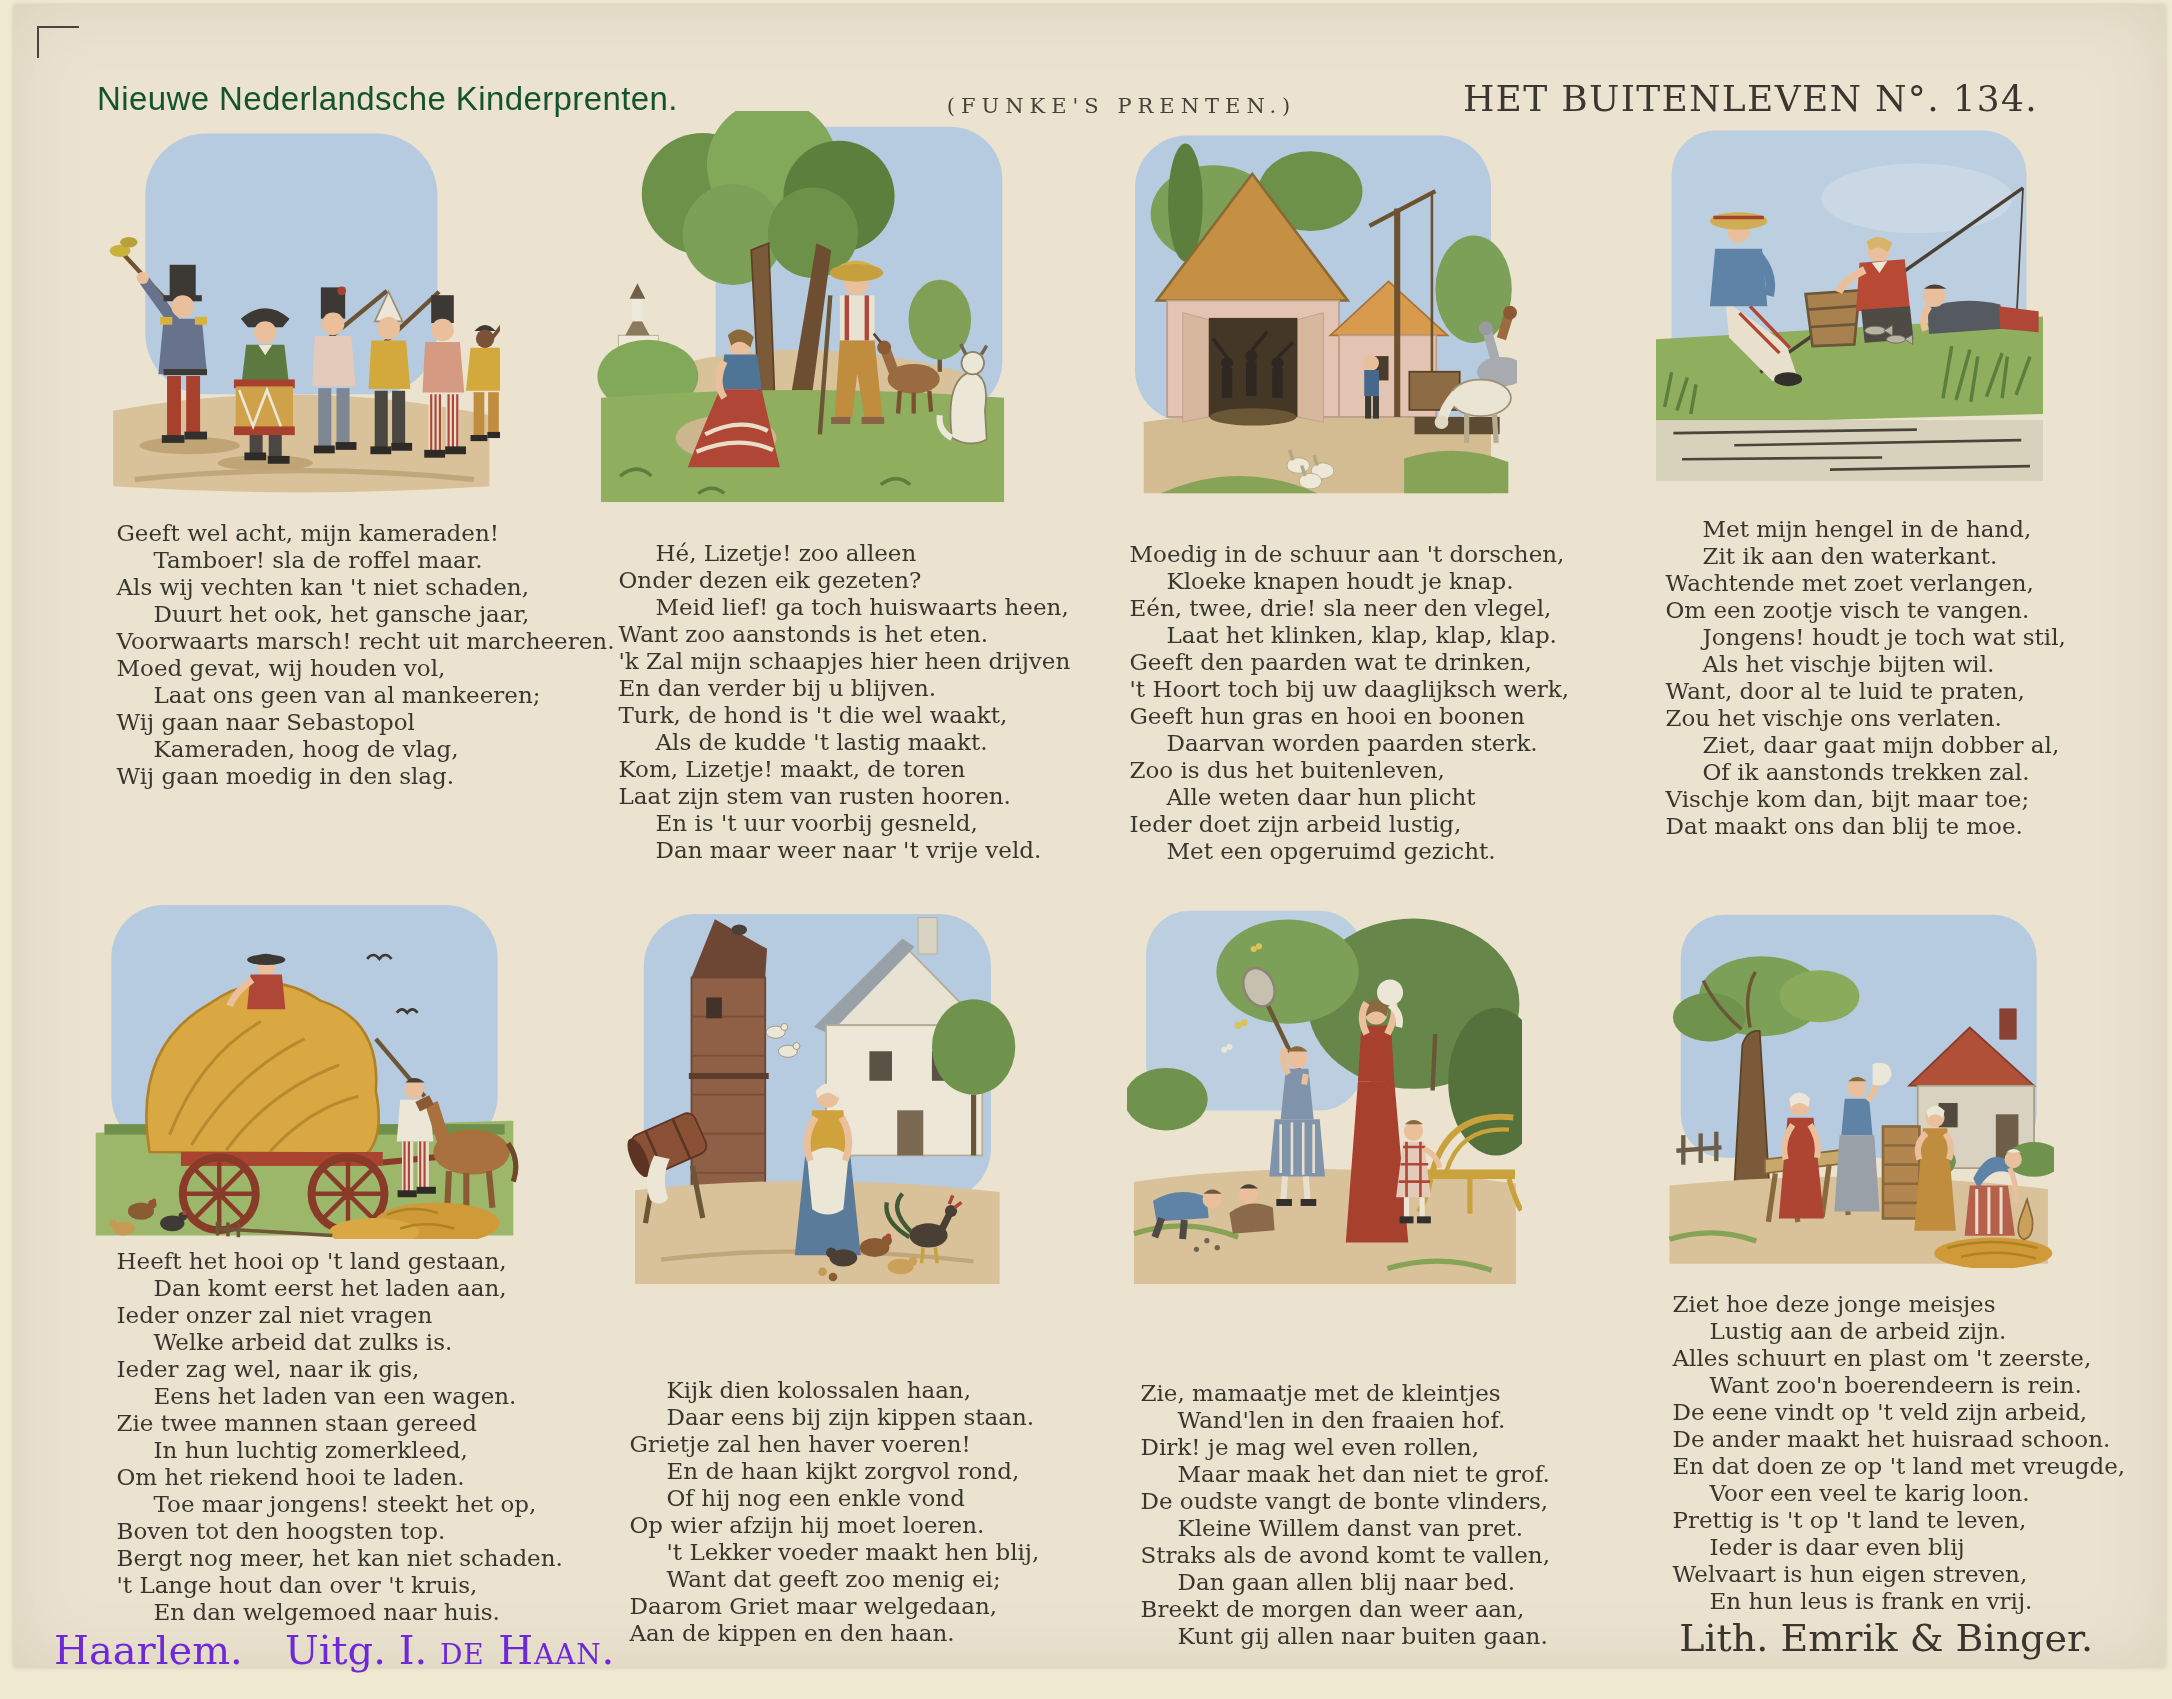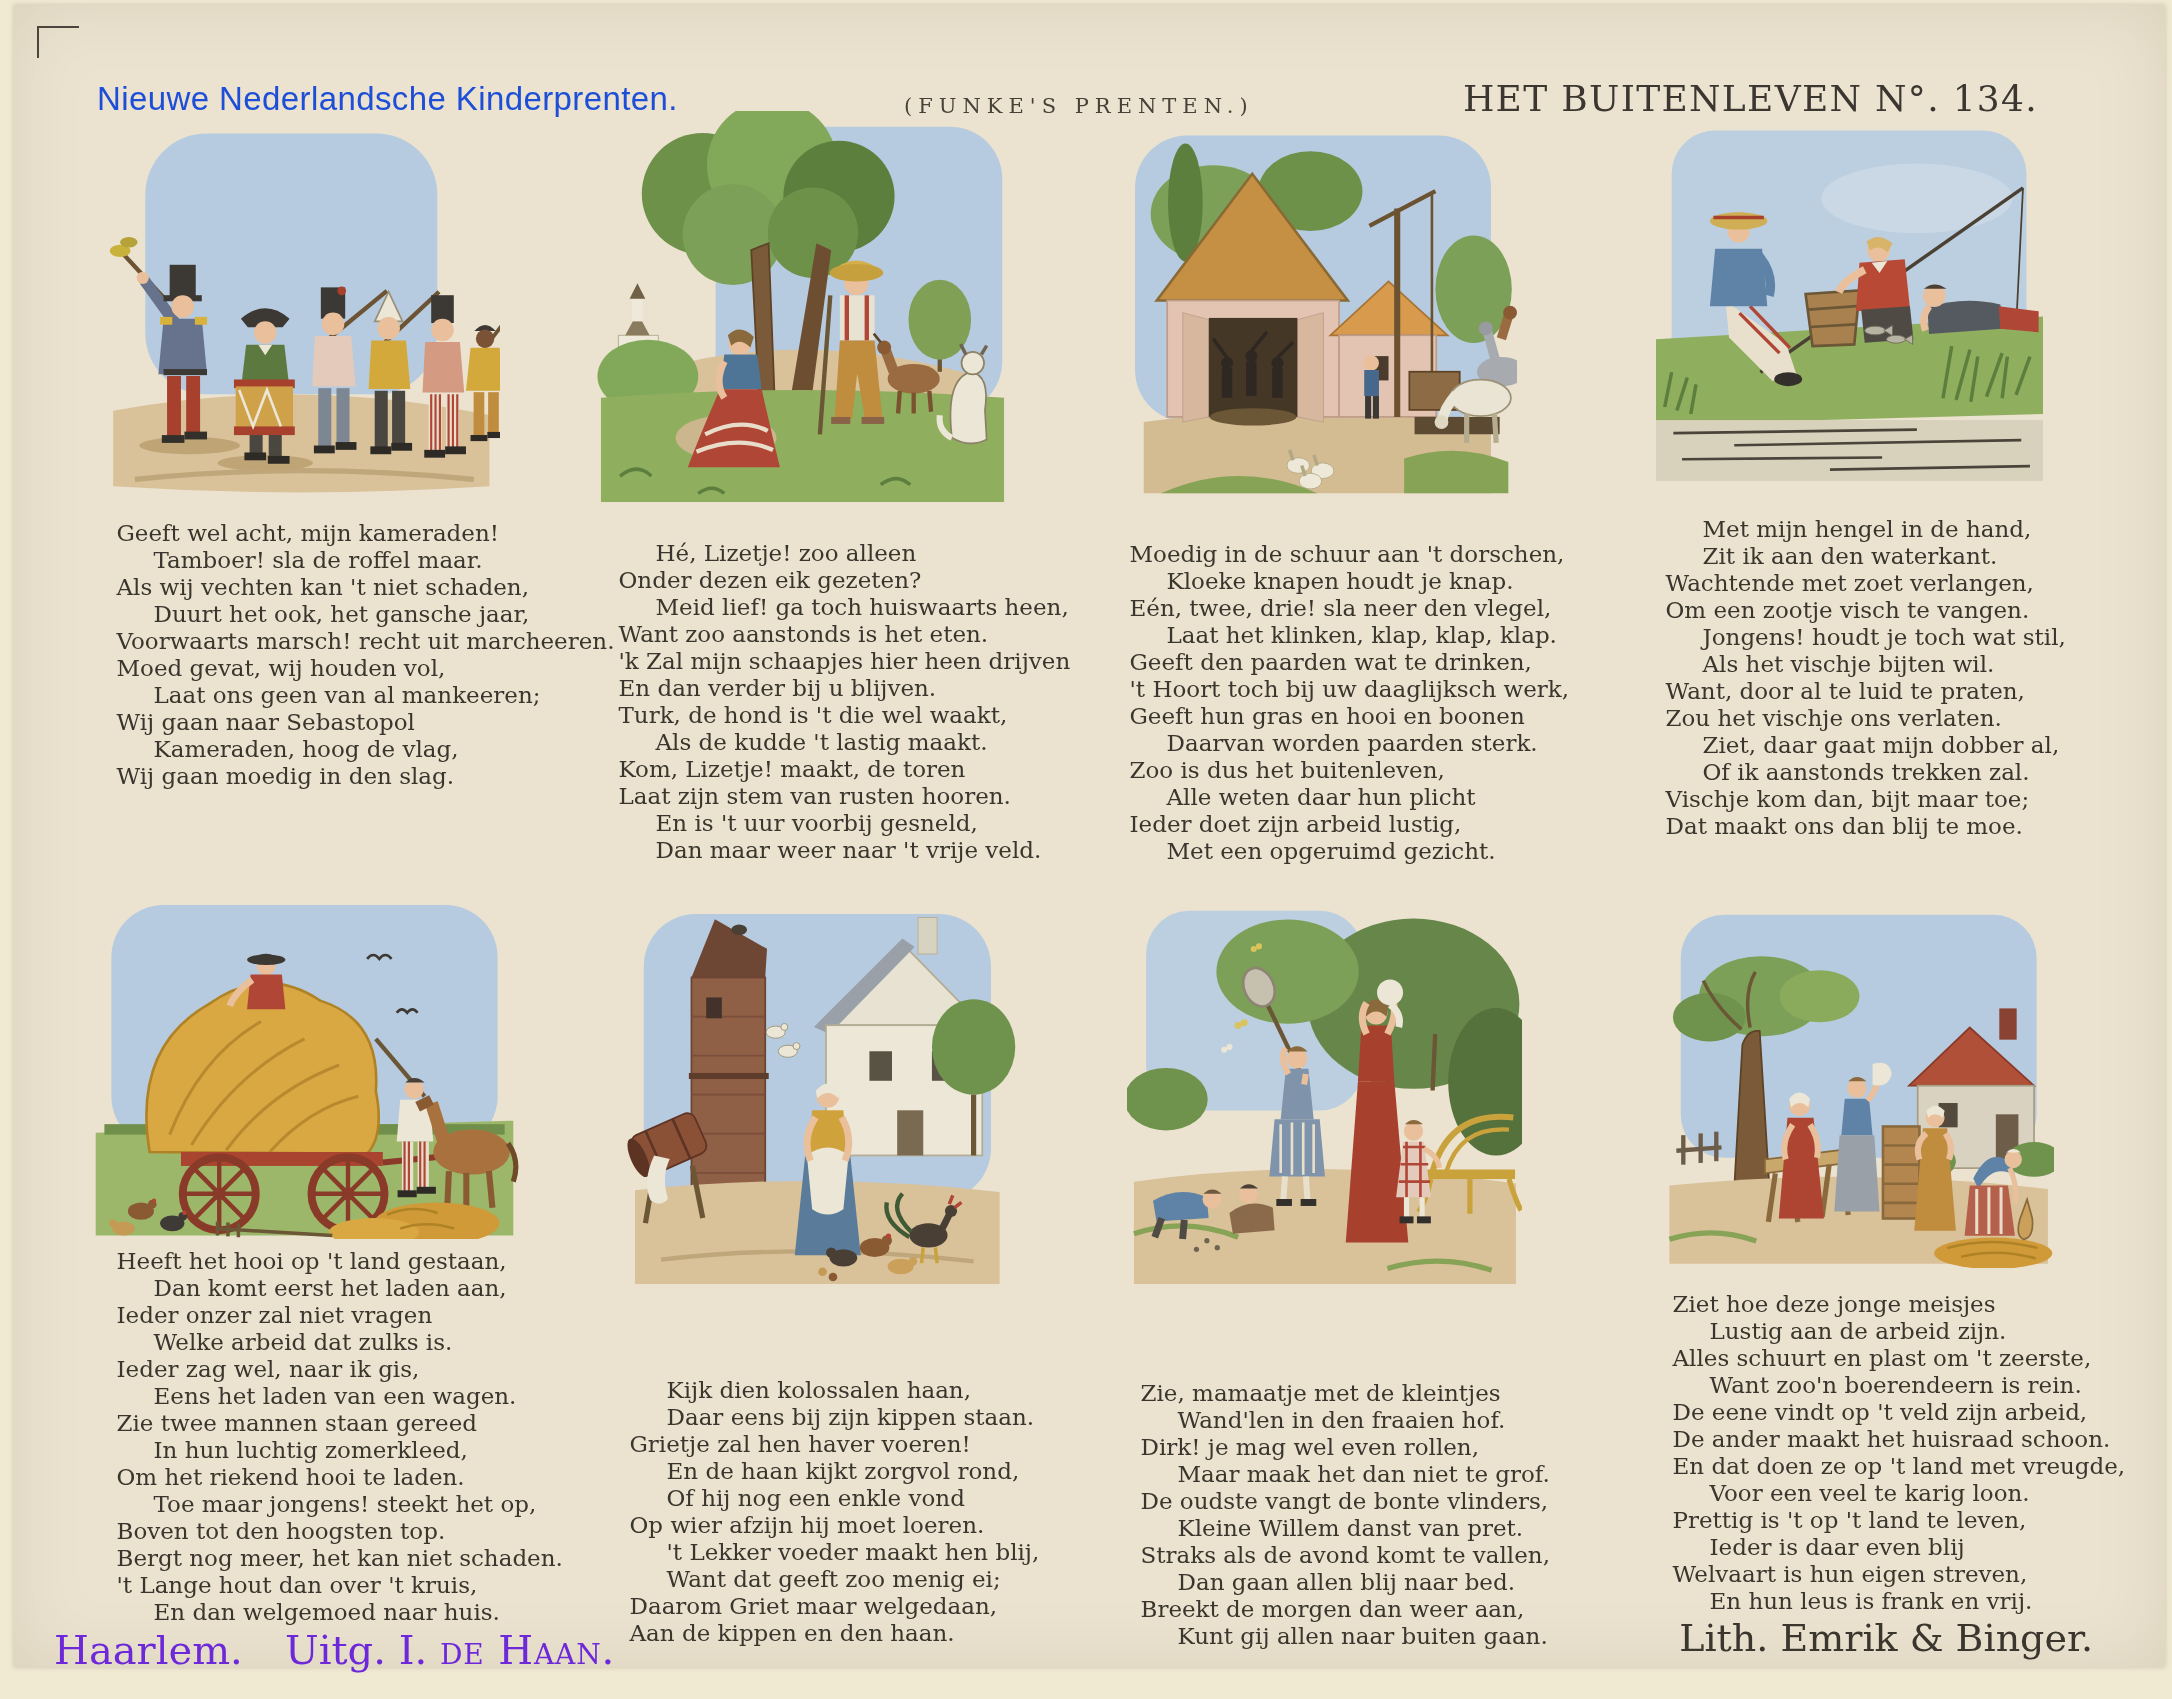--- a/index.html
+++ b/index.html
@@ -3,22 +3,22 @@
 <meta charset="utf-8">
 <style>
   html,body{margin:0;padding:0}
   body{width:2173px;height:1700px;background:#f1ead3;position:relative;overflow:hidden;
        font-family:"DejaVu Serif","Liberation Serif",serif;color:#3a352d}
   .sheet{position:absolute;left:14px;top:5.2px;right:7.8px;bottom:33px;background:#ebe3d0;
          box-shadow:inset 0 0 70px rgba(125,105,70,.14), 0 0 5.2px rgba(90,75,50,.25)}
   .corner-mark{position:absolute;left:37px;top:26px;width:40px;height:29.5px;
                border-left:2.6px solid #4b453c;border-top:2.6px solid #4b453c}
   .series-title{position:absolute;left:97px;top:80px;font-family:"Liberation Sans",sans-serif;
-                font-size:33px;letter-spacing:0.4px;color:#1d4ed8}
-  .imprint{position:absolute;left:904px;width:435px;top:94px;text-align:left;
+                font-size:33px;letter-spacing:0.4px;color:#14532d}
+  .imprint{position:absolute;left:904px;width:435px;top:94px;text-align:center;
            font-size:21px;letter-spacing:6px;color:#46403six;color:#474138}
   .plate-title{position:absolute;right:135px;top:78px;font-size:36px;letter-spacing:1.3px;color:#3b3630}
   .cell{position:absolute;width:426px}
   #c1{left:87px;top:111px}#c2{left:589px;top:111px}#c3{left:1100px;top:111px}#c4{left:1636px;top:120px}
   #c5{left:87px;top:891px}#c6{left:600px;top:895px}#c7{left:1111px;top:895px}#c8{left:1643px;top:899px}
   .pic{display:block;margin:0 auto}
   .poem{font-size:23px;line-height:27px;padding-left:29.5px;white-space:nowrap;color:#3a352d}
   .poem div.in{padding-left:37px}
   #c1 .poem{margin-top:18px}#c2 .poem{margin-top:36px}#c3 .poem{margin-top:37px}#c4 .poem{margin-top:35px}
   #c5 .poem{margin-top:8.7px}#c6 .poem{margin-top:87px}#c7 .poem{margin-top:94px}#c8 .poem{margin-top:22.6px}

